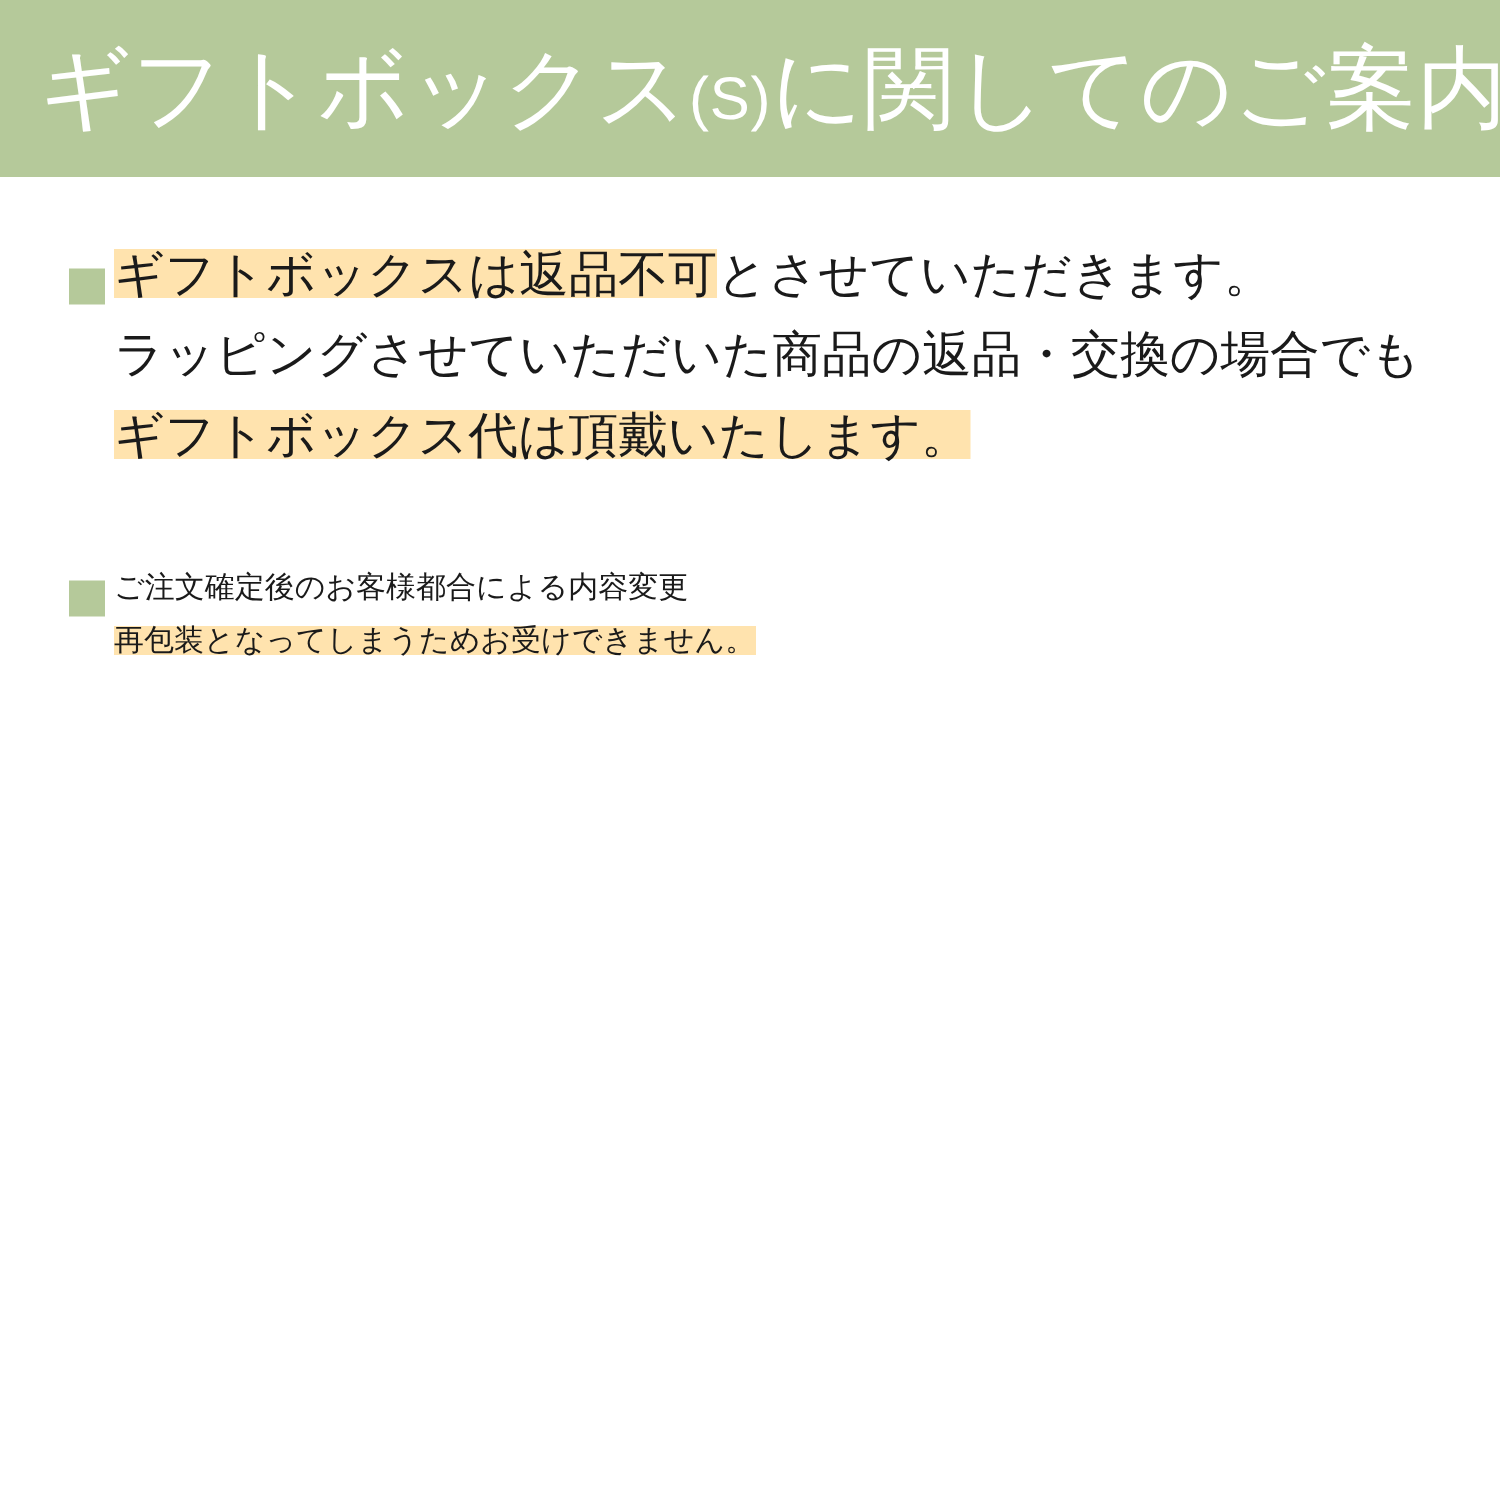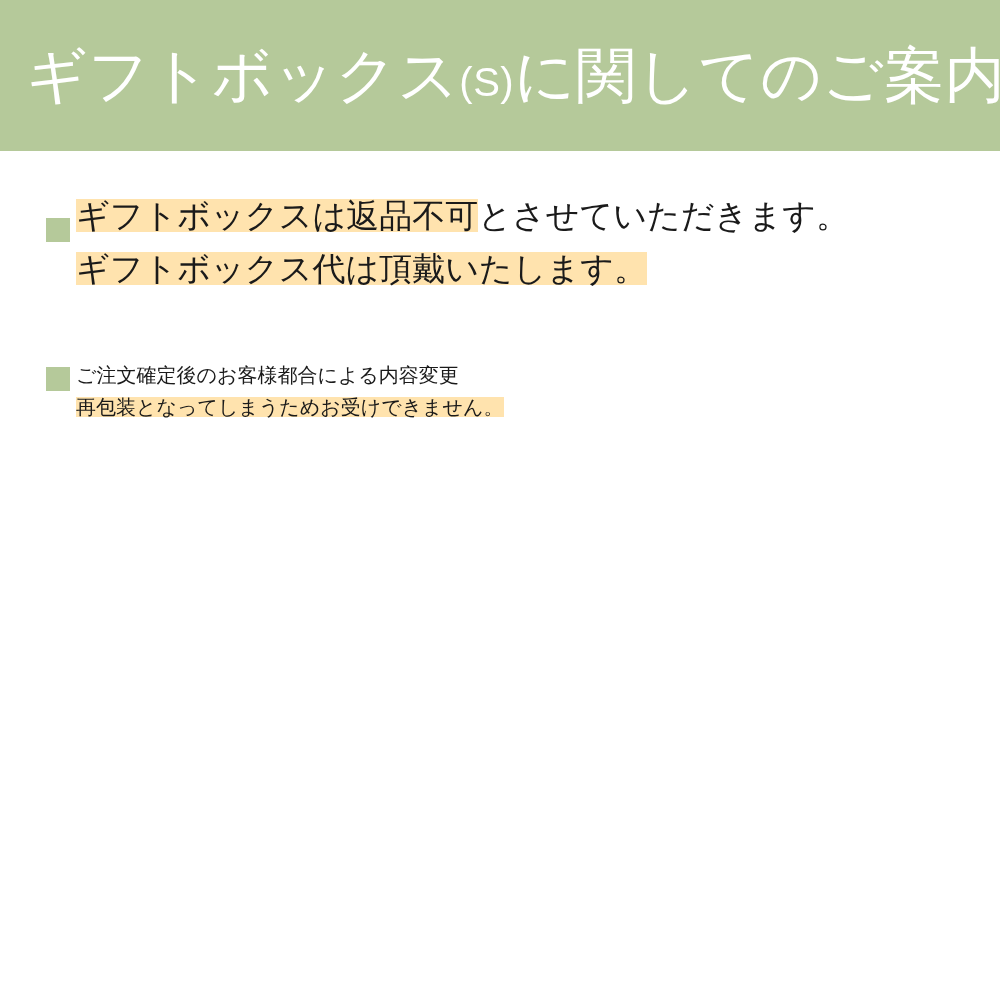--- a/index.html
+++ b/index.html
@@ -17,21 +17,21 @@
   .page {
     position: relative;
     width: 1000px;
     height: 1000px;
     box-sizing: border-box;
   }
 
   
   .banner {
     width: 100%;
-    height: 151px;
+    height: 118px;
     background: #b5c99a;
     display: flex;
     align-items: center;
     box-sizing: border-box;
     padding: 0 26px;
   }
   .banner-title {
     color: #ffffff;
     font-size: 60px;
     line-height: 1.1;
@@ -57,21 +57,21 @@
   .line {
     display: block;
     font-size: 33px;
     line-height: 1.62;
     color: #1a1a1a;
     white-space: nowrap;
   }
 
   .bullet-line {
     display: flex;
-    align-items: flex-end;
+    align-items: center;
   }
 
   .bullet {
     display: inline-block;
     width: 24px;
     height: 24px;
     background: #b5c99a;
     margin-top: 17px;
     margin-right: 6px;
     flex: 0 0 auto;
@@ -105,20 +105,23 @@
   </div>
 
   <div class="body">
 
     <div class="block block-1">
       <div class="bullet-line">
         <span class="bullet"></span>
         <span class="line"><span class="hl">ギフトボックスは返品不可</span><span>とさせていただきます。</span></span>
       </div>
       <div class="indent">
+        <span class="line">ラッピングさせていただいた商品の返品・交換の場合でも</span>
+      </div>
+      <div class="indent">
         <span class="line"><span class="hl">ギフトボックス代は頂戴いたします。</span></span>
       </div>
     </div>
 
     <div class="block block-2">
       <div class="bullet-line">
         <span class="bullet"></span>
         <span class="line">ご注文確定後のお客様都合による内容変更</span>
       </div>
       <div class="indent">

